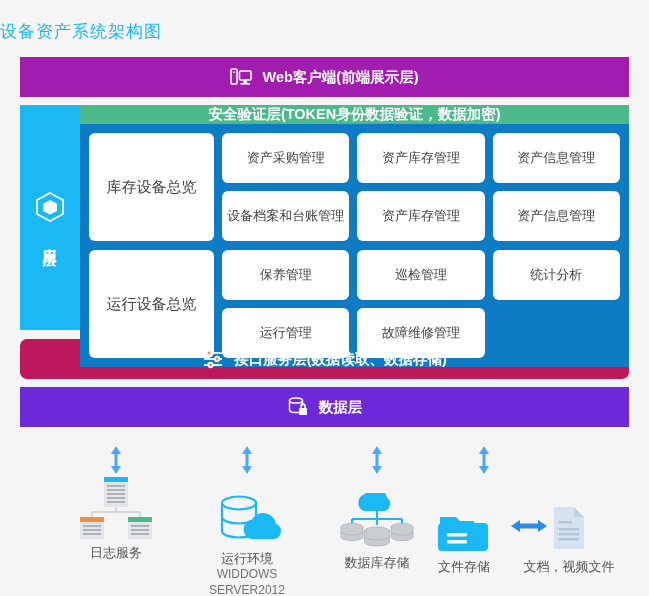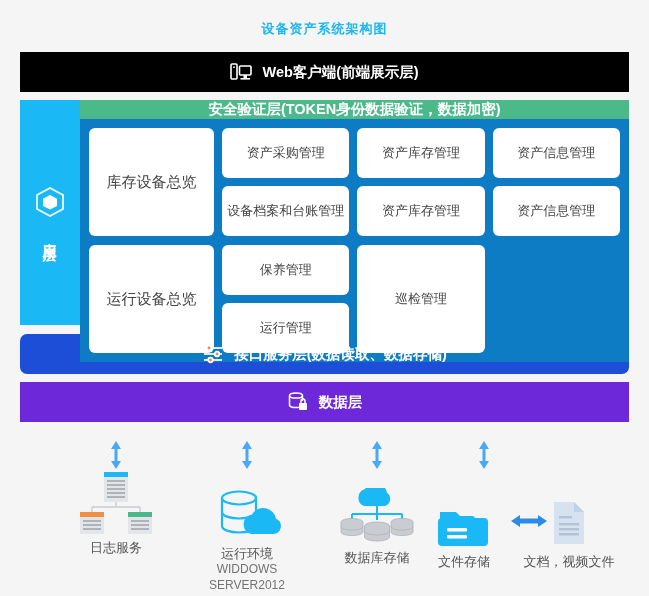--- a/index.html
+++ b/index.html
@@ -6,43 +6,42 @@
   body {
     width: 649px; height: 596px;
     background: #f5f5f5;
     font-family: "Liberation Sans", "DejaVu Sans", sans-serif;
     overflow: hidden;
     position: relative;
   }
 
   
   .title {
-    text-align: center;
-    font-size: 13px;
-    font-weight: bold;
+    font-size: 17px;
+    font-weight: normal;
     color: #1fb6f0;
     letter-spacing: 1px;
     padding-top: 20px;
     padding-bottom: 14px;
   }
 
   
   .band {
     margin: 0 20px;
     height: 40px;
     display: flex;
     align-items: center;
     justify-content: center;
     gap: 10px;
     color: #fff;
     font-size: 14.5px;
     font-weight: bold;
   }
-  .band-web  { background: #000000; }
-  .band-api  { background: #1d4ed8; border-radius: 7px; }
+  .band-web  { background: #a21caf; }
+  .band-api  { background: #be185d; border-radius: 7px; }
   .band-data { background: #6d28d9; }
 
   .band .icon { display: flex; align-items: center; }
 
   
   .app-layer {
     margin: 8px 20px 0 20px;
     display: flex;
     height: 225px;
   }
@@ -240,22 +239,24 @@
 
       <div class="mod-row">
         <div class="mod-overview">运行设备总览</div>
         <div class="mod-cols">
           <div class="mod-col">
             <div class="mod-box">保养管理</div>
             <div class="mod-box">运行管理</div>
           </div>
           <div class="mod-col">
             <div class="mod-box">巡检管理</div>
-          </div>
-          <div class="mod-col">
+            <div class="mod-box">故障维修管理</div>
+          </div>
+          <div class="mod-col">
+            <div class="mod-box">统计分析</div>
             <div class="mod-box empty"></div>
           </div>
         </div>
       </div>
 
     </div>
   </div>
 </div>
 
 <div class="gap10"></div>

